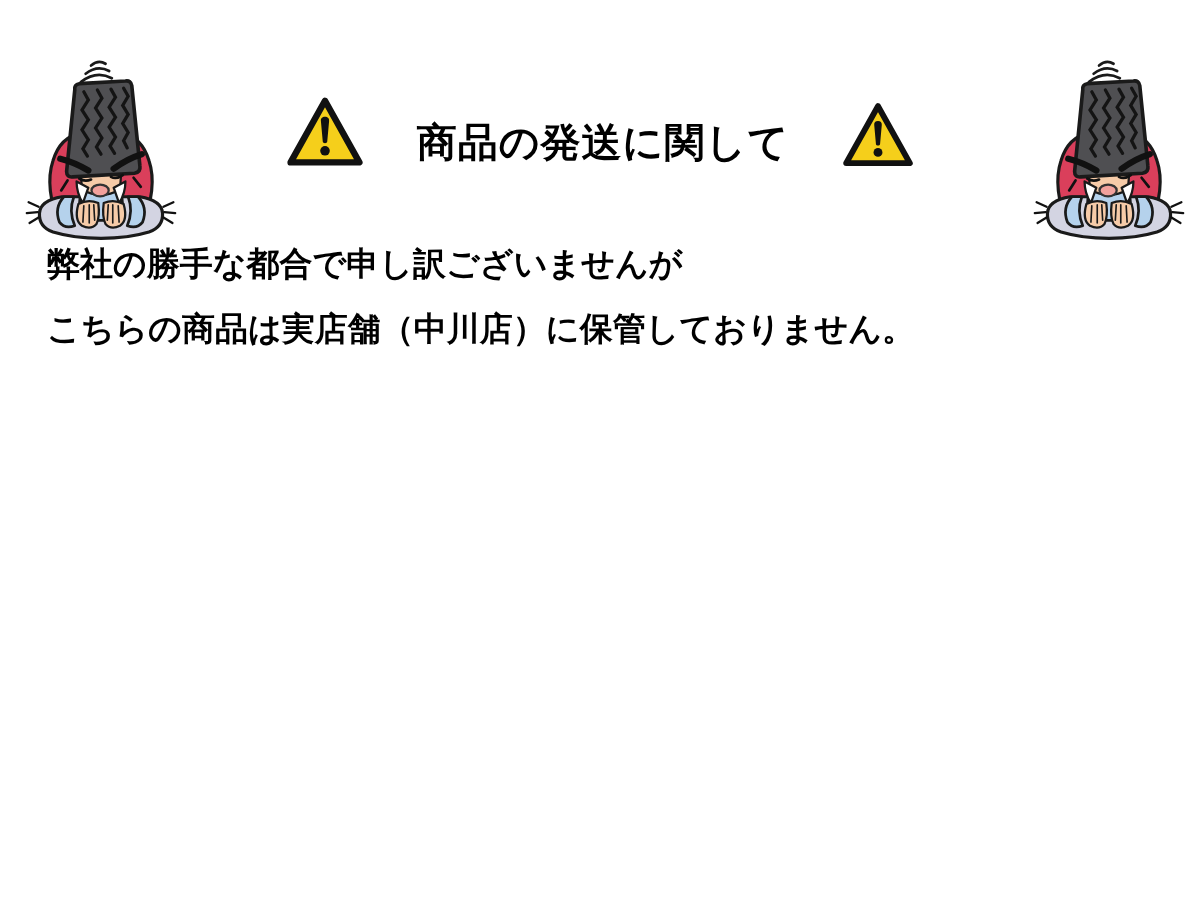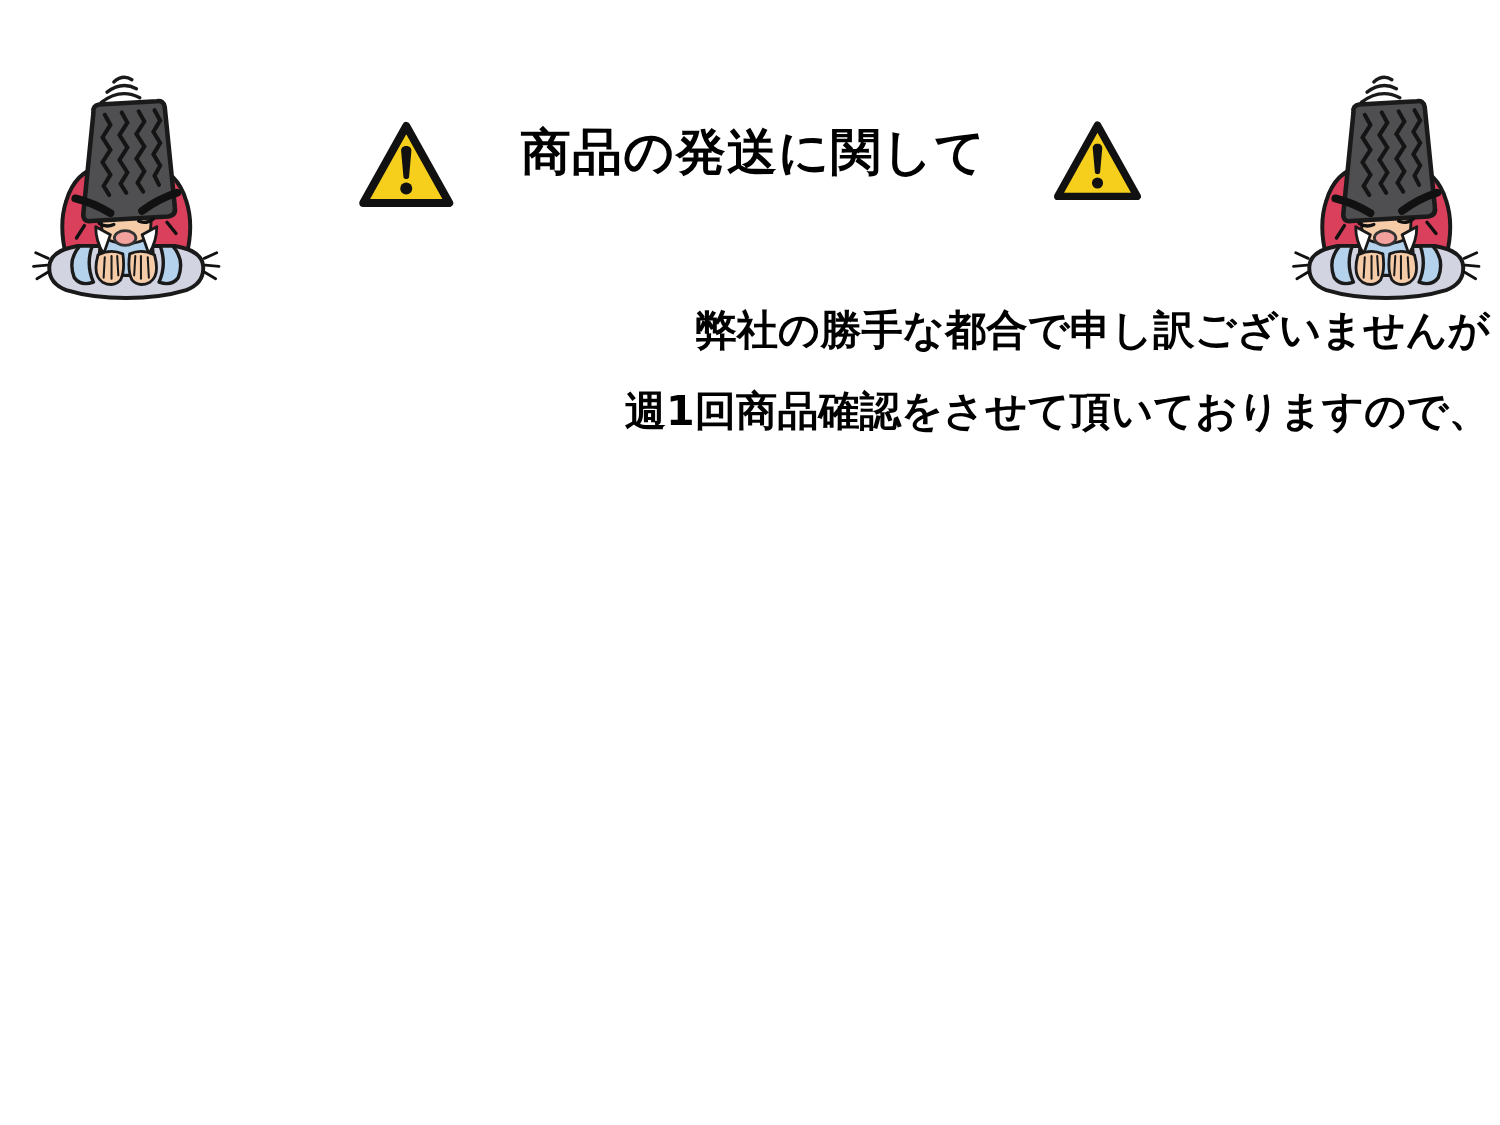--- a/index.html
+++ b/index.html
@@ -18,38 +18,37 @@
     height: 190px;
   }
   .mascot.left  { left: 24px; }
   .mascot.right { left: 1032px; }
 
   .header-row {
     position: absolute;
     top: 94px; left: 0; right: 0;
     display: flex;
     justify-content: center;
-    align-items: flex-start;
+    align-items: flex-end;
   }
   .warning-triangle { width: 80px; height: 76px; flex: 0 0 auto; }
   .warning-triangle.right-tri { width: 74px; height: 70px; }
   .page-title {
     font-size: 40px;
     font-weight: bold;
     letter-spacing: 1px;
     margin: 0 52px;
     white-space: nowrap;
   }
 
   .notice {
     position: absolute;
     left: 47px;
     top: 244px;
-    right: 8px;
-    text-align: right;
+    right: 36px;
   }
   .notice-line {
     margin: 0 0 25px 0;
     font-size: 33px;
     line-height: 40px;
     font-weight: bold;
     white-space: nowrap;
   }
 </style>
 </head>
@@ -156,14 +155,14 @@
     <use href="#warn-symbol"></use>
   </svg>
   <h1 class="page-title">商品の発送に関して</h1>
   <svg class="warning-triangle right-tri">
     <use href="#warn-symbol"></use>
   </svg>
 </div>
 
 <div class="notice">
   <p class="notice-line">弊社の勝手な都合で申し訳ございませんが</p>
-  <p class="notice-line">週1回商品確認をさせて頂いておりますので、</p>
+  <p class="notice-line">こちらの商品は実店舗（中川店）に保管しておりません。</p>
 </div>
 
 </body></html>

